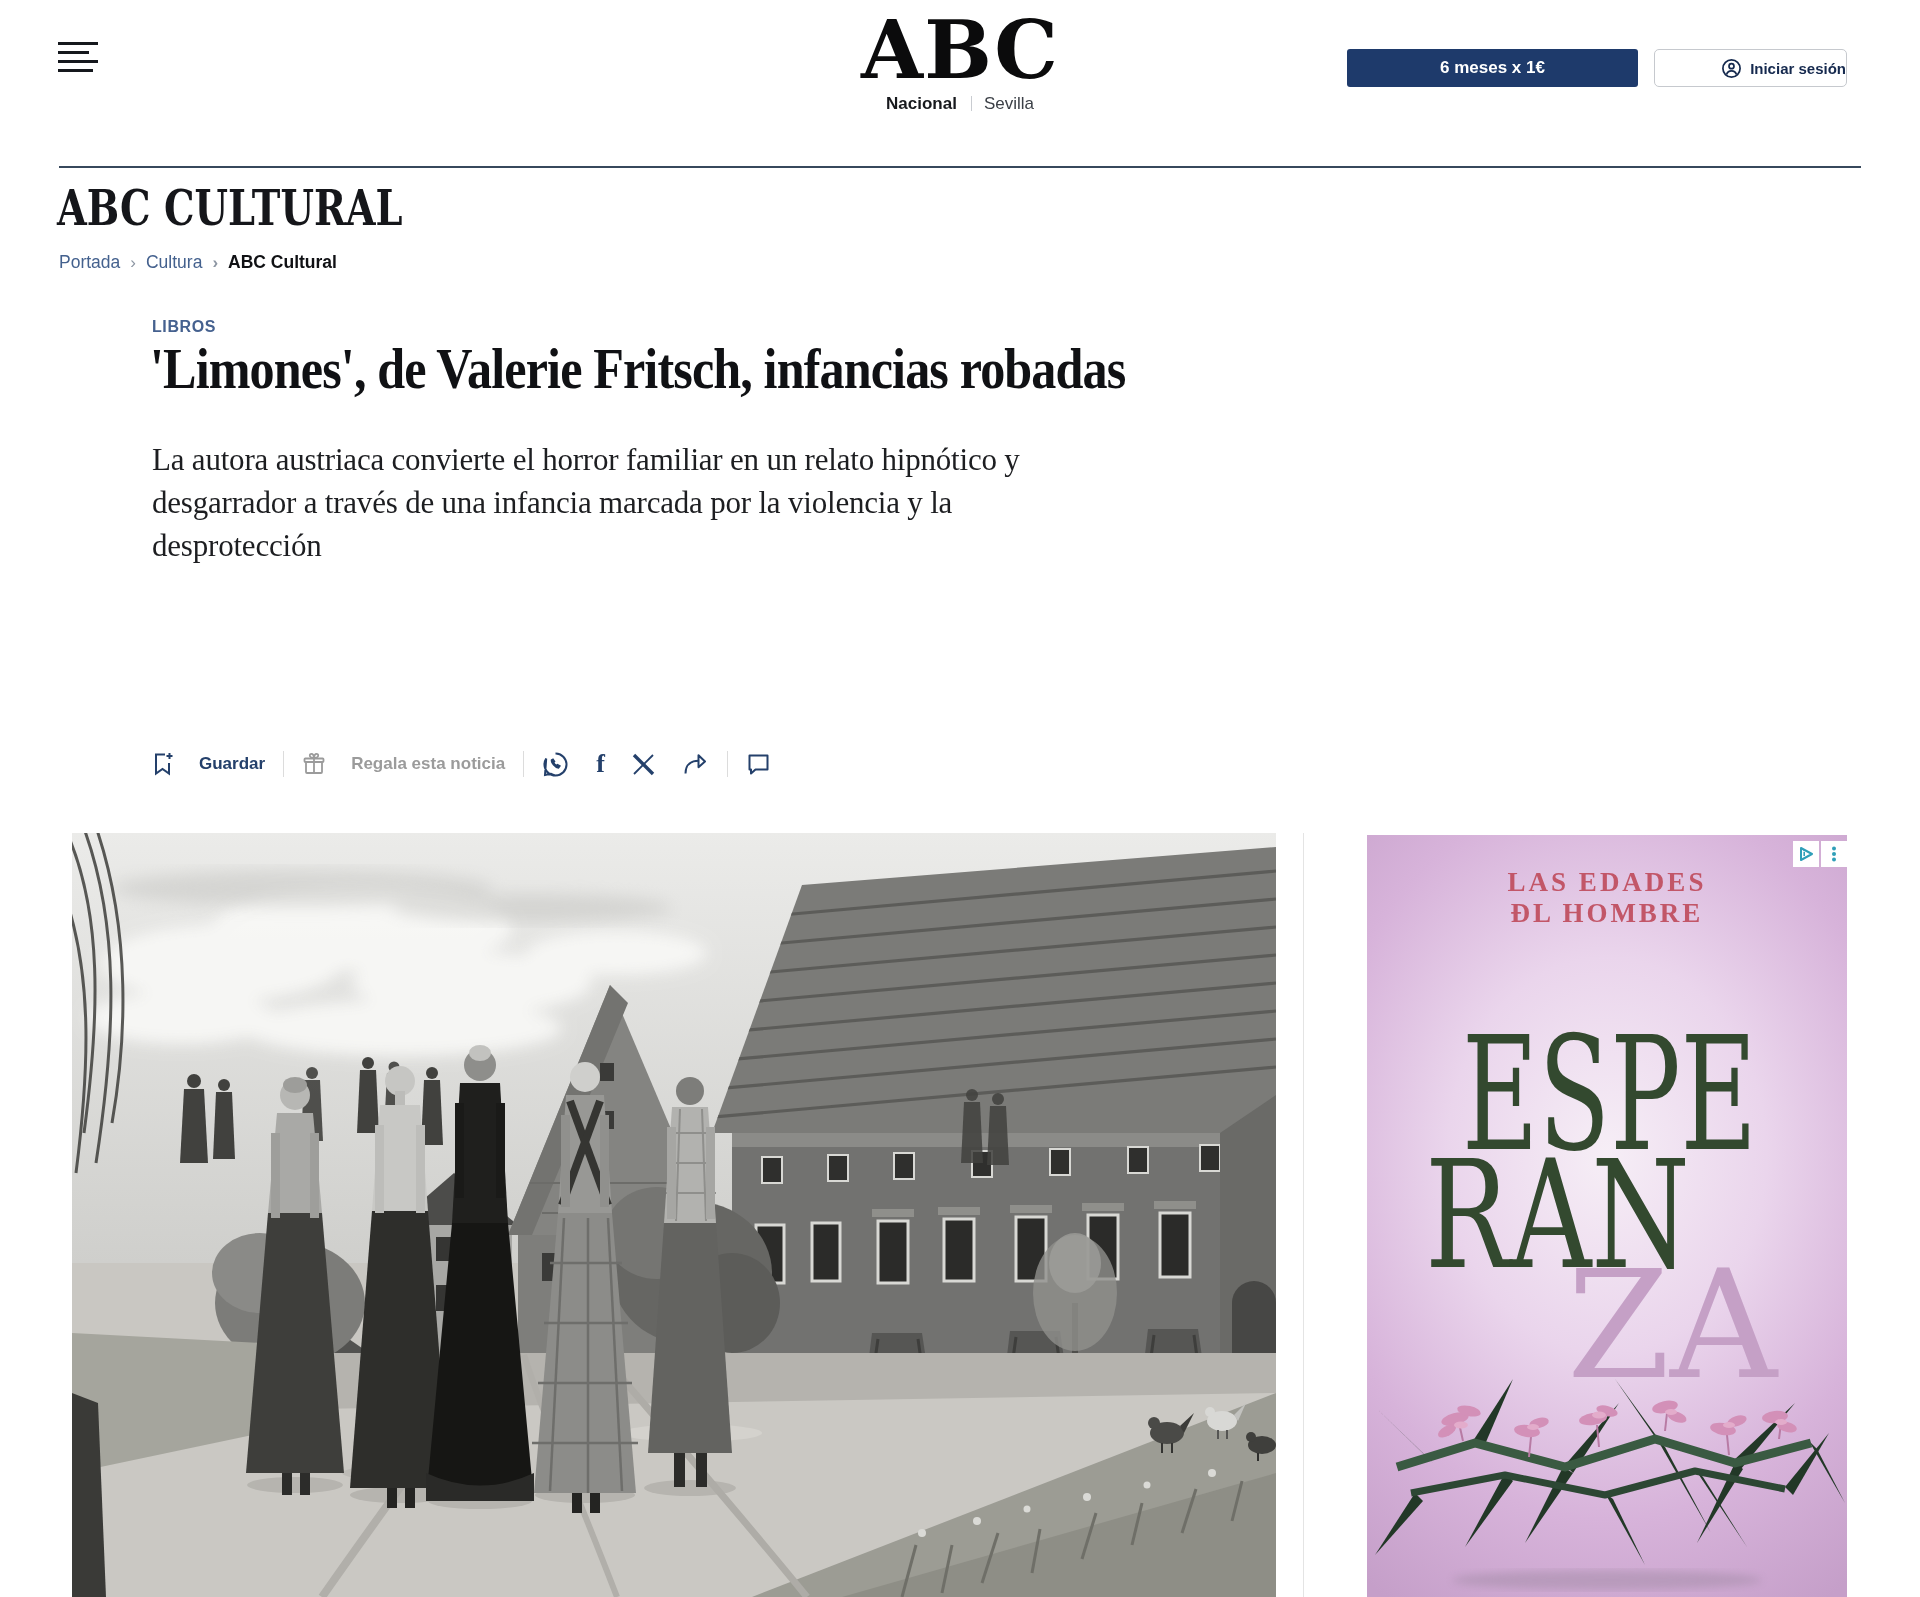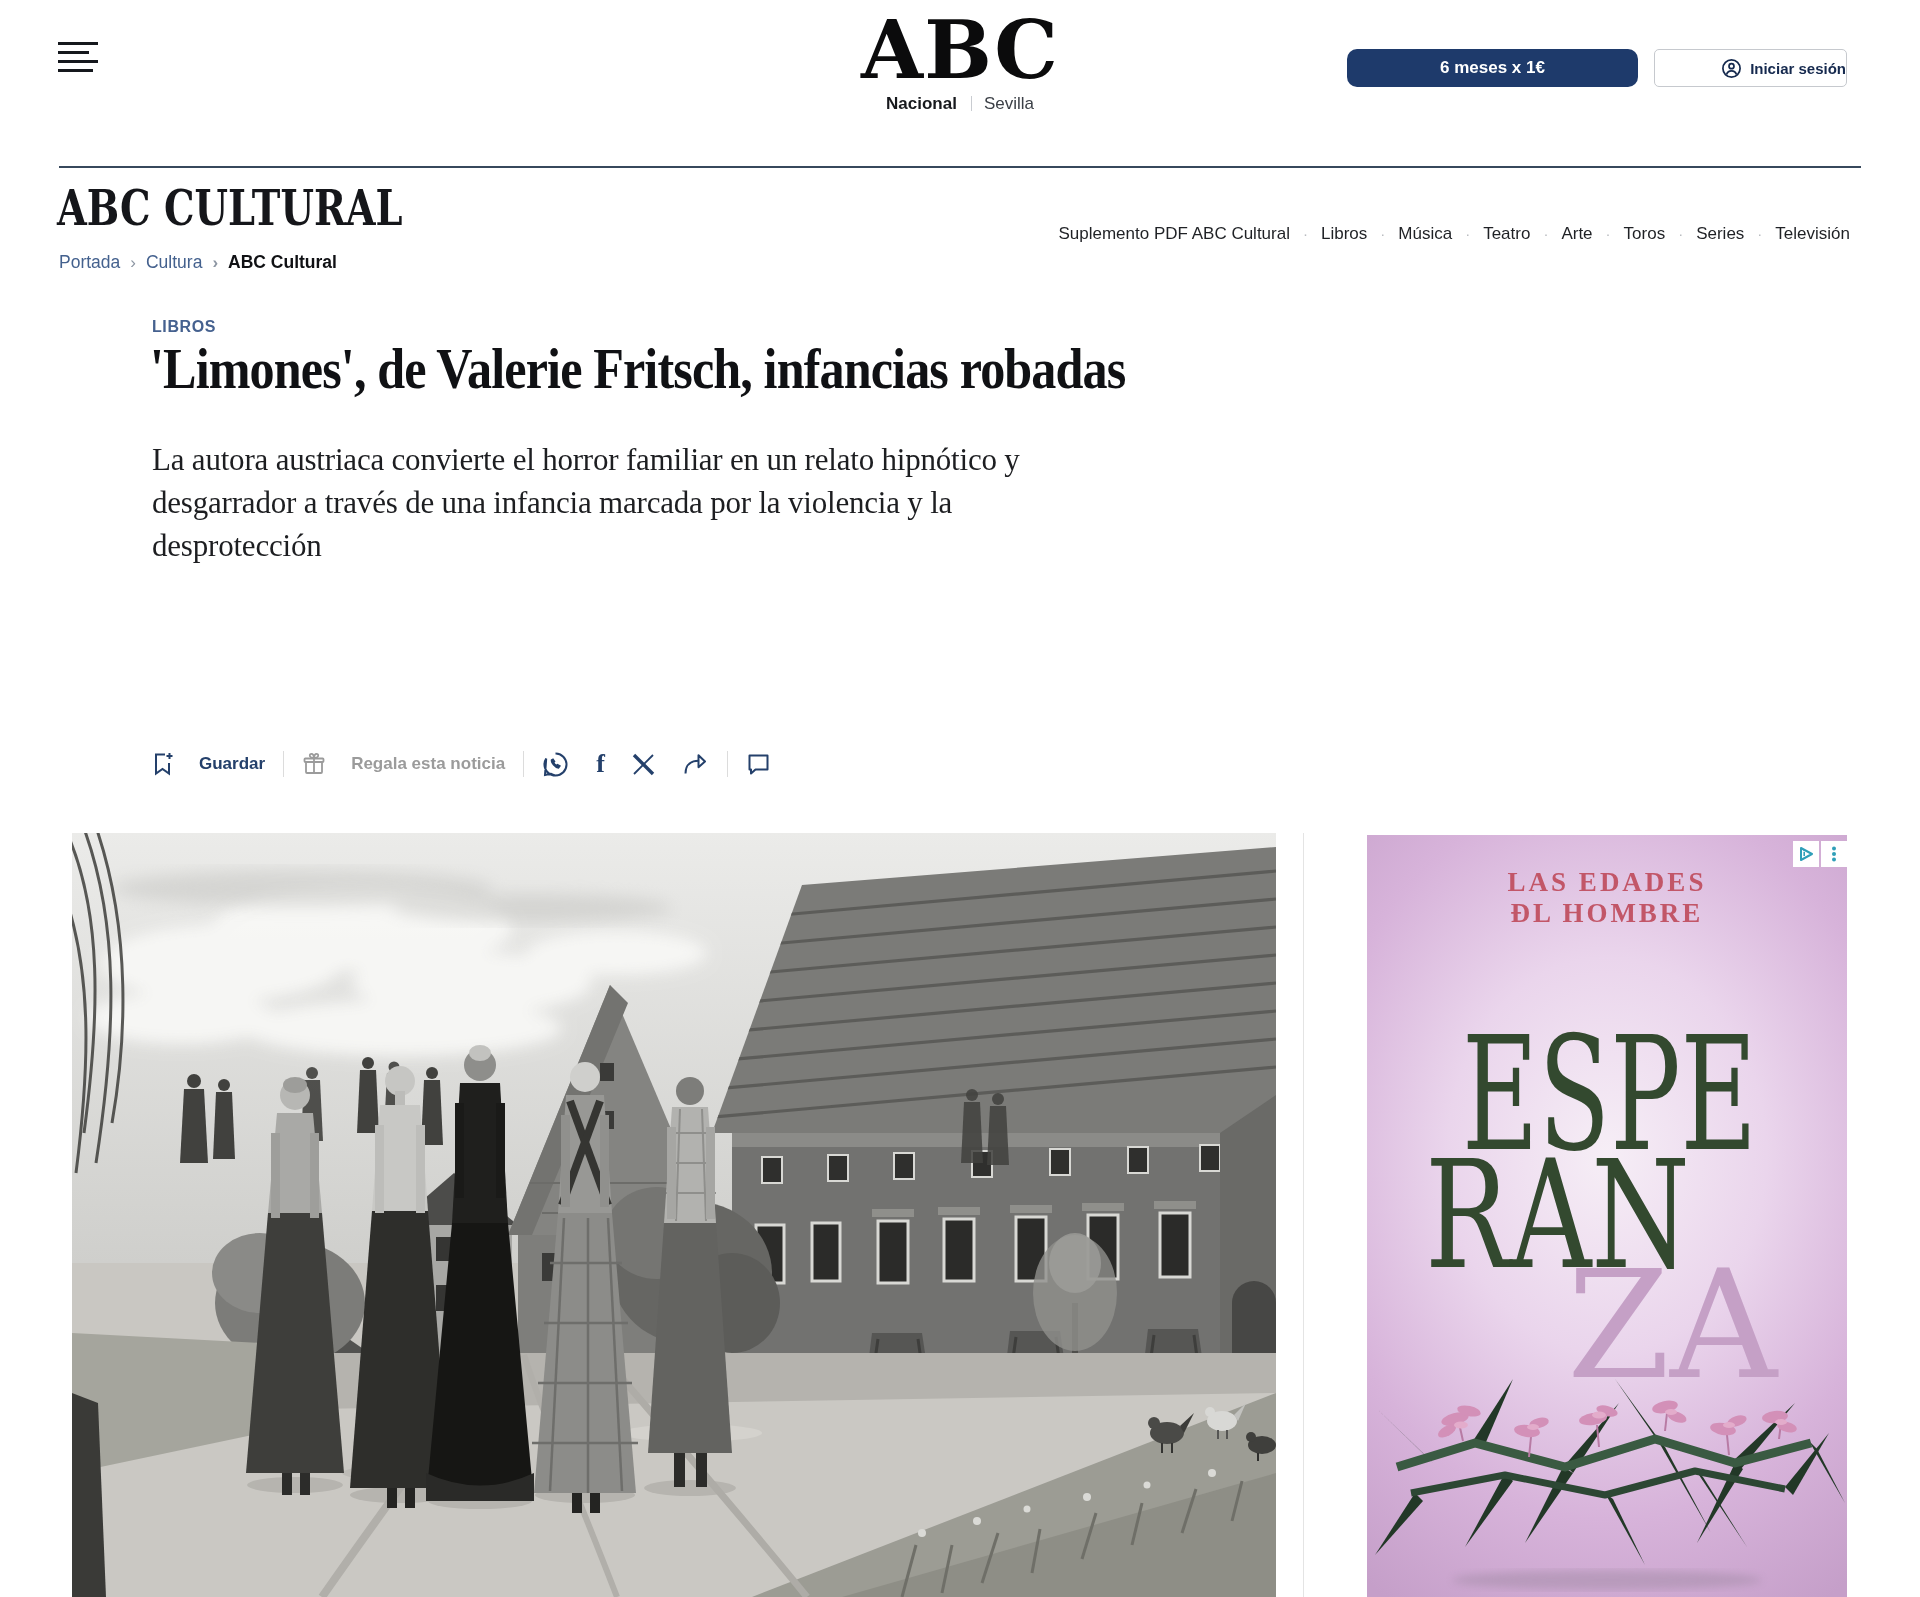--- a/index.html
+++ b/index.html
@@ -14,21 +14,21 @@
   .hamburger span:nth-child(3){ width:40px; }
   .hamburger span:nth-child(4){ width:35px; }
 
   .logo-block { position:absolute; left:0; right:0; top:8px; text-align:center; }
   .abc-logo { font-family:"DejaVu Serif","Liberation Serif",serif; font-weight:700; font-size:80px; line-height:84px; color:#0b0b0c; letter-spacing:1px; }
   .editions { margin-top:2px; font-size:17px; color:#30343a; }
   .editions .primary { font-weight:700; color:#17191d; }
   .editions .sep { display:inline-block; width:1px; height:15px; background:#c9ccd1; margin:0 12px 0 14px; vertical-align:-2px; }
   .editions .secondary { color:#3c4047; }
 
-  .subscribe-btn { position:absolute; left:1347px; top:49px; width:291px; height:38px; background:#1e3a6b; color:#fff; border:none; border-radius:10px; font-size:17px; font-weight:700; font-family:"Liberation Sans",sans-serif; cursor:pointer; }
+  .subscribe-btn { position:absolute; left:1347px; top:49px; width:291px; height:38px; background:#1e3a6b; color:#fff; border:none; border-radius:3px; font-size:17px; font-weight:700; font-family:"Liberation Sans",sans-serif; cursor:pointer; }
   .login-btn { position:absolute; left:1654px; top:49px; width:193px; height:38px; background:#fff; border:1px solid #c6c9ce; border-radius:5px; color:#15294e; font-size:15px; font-weight:700; font-family:"Liberation Sans",sans-serif; cursor:pointer; display:flex; align-items:center; justify-content:flex-end; gap:8px; }
   .login-btn svg { flex:0 0 auto; }
 
   .main-rule { position:absolute; left:59px; top:166px; width:1802px; height:2px; background:#37485c; }
 
   
   .section-title { position:absolute; left:57px; top:180px; font-family:"DejaVu Serif","Liberation Serif",serif; font-weight:700; font-size:48px; color:#15161a; transform:scaleX(0.80); transform-origin:left center; white-space:nowrap; }
   .section-nav { position:absolute; right:70px; top:224px; display:flex; align-items:center; }
   .section-nav a { text-decoration:none; color:#1f2125; font-size:17px; white-space:nowrap; }
   .section-nav a + a::before { content:"·"; color:#b9bcc0; margin:0 13px; font-size:15px; }
@@ -97,30 +97,20 @@
         <circle cx="11" cy="8.6" r="2.6"></circle>
         <path d="M5.8 17.2 C6.8 14.4 8.7 13.4 11 13.4 C13.3 13.4 15.2 14.4 16.2 17.2"></path>
       </svg>
       <span>Iniciar sesión</span>
     </button>
   </header>
 
   <div class="main-rule"></div>
 
   <h1 class="section-title">ABC CULTURAL</h1>
-  <nav class="section-nav">
-    <a href="#">Suplemento PDF ABC Cultural</a>
-    <a href="#">Libros</a>
-    <a href="#">Música</a>
-    <a href="#">Teatro</a>
-    <a href="#">Arte</a>
-    <a href="#">Toros</a>
-    <a href="#">Series</a>
-    <a href="#">Televisión</a>
-  </nav>
 
   <nav class="breadcrumb">
     <span class="crumb"><a href="#">Portada</a></span>
     <span class="crumb"><a href="#">Cultura</a></span>
     <span class="crumb current">ABC Cultural</span>
   </nav>
 
   <div class="kicker">LIBROS</div>
   <h2 class="headline">'Limones', de Valerie Fritsch, infancias robadas</h2>
   <p class="subheadline">

